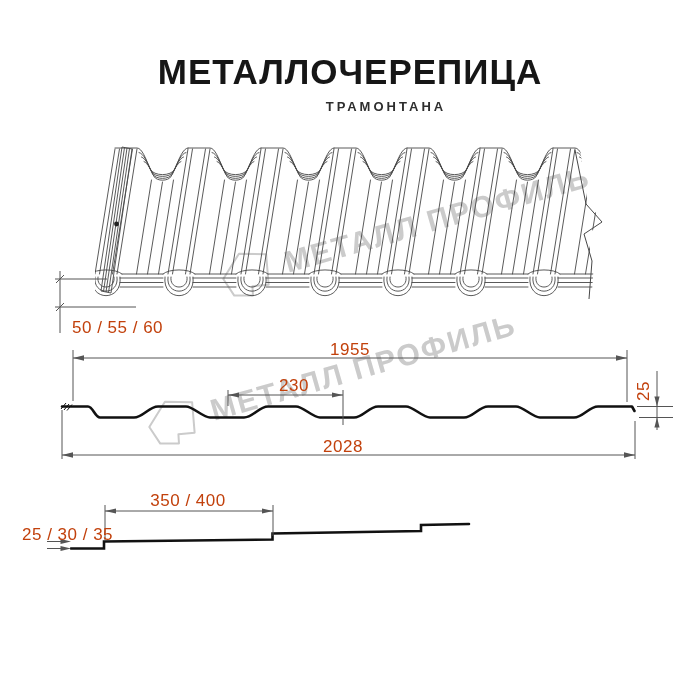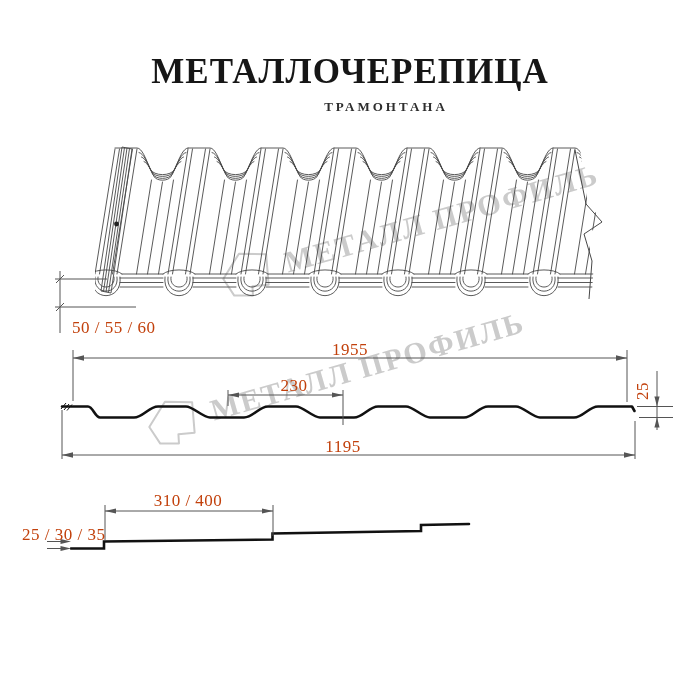--- a/index.html
+++ b/index.html
@@ -1,17 +1,17 @@
 <!DOCTYPE html>
 <html><head>
 <meta charset="utf-8">
 <style>
   html,body{margin:0;padding:0;background:#ffffff;}
   .canvas{position:relative;width:700px;height:700px;background:#ffffff;overflow:hidden;
-          font-family:Liberation Serif, serif;}
+          font-family:Liberation Sans, sans-serif;}
   .title{position:absolute;left:0;top:52px;width:700px;text-align:center;margin:0;
          font-size:35px;font-weight:700;letter-spacing:1px;color:#161616;}
   .subtitle{position:absolute;left:0;top:99px;width:700px;text-align:center;
             font-size:13px;font-weight:600;letter-spacing:3px;color:#2e2e2e;margin-left:36px;}
   .wm{position:absolute;display:flex;align-items:center;gap:12px;
       transform:rotate(-16deg);transform-origin:0 50%;pointer-events:none;}
   .wm1{left:220px;top:258px;}
   .wm2{left:146px;top:406px;}
   .wm-text{font-size:30px;font-weight:600;letter-spacing:2px;color:#cbcbcb;white-space:nowrap;}
   .art{position:absolute;left:0;top:0;width:700px;height:700px;}
@@ -150,17 +150,17 @@
         <path d="M 71,541.5 L 60.5,539 L 60.5,544 Z"></path>
         <path d="M 71,548.5 L 60.5,546 L 60.5,551 Z"></path>
       </g>
     </g>
   </svg>
 
   <span class="dim" style="left:72px;top:318px;">50 / 55 / 60</span>
   <span class="dim center" style="left:350px;top:340px;">1955</span>
   <span class="dim center" style="left:286px;top:376px;margin-left:8px;">230</span>
   <span class="dim vert" style="left:634px;top:381px;">25</span>
-  <span class="dim center" style="left:343px;top:437px;">1195</span>
-  <span class="dim center" style="left:188px;top:491px;">310 / 400</span>
+  <span class="dim center" style="left:343px;top:437px;">2028</span>
+  <span class="dim center" style="left:188px;top:491px;">350 / 400</span>
   <span class="dim" style="left:22px;top:525px;">25 / 30 / 35</span>
 
 </div>
 
 </body></html>

